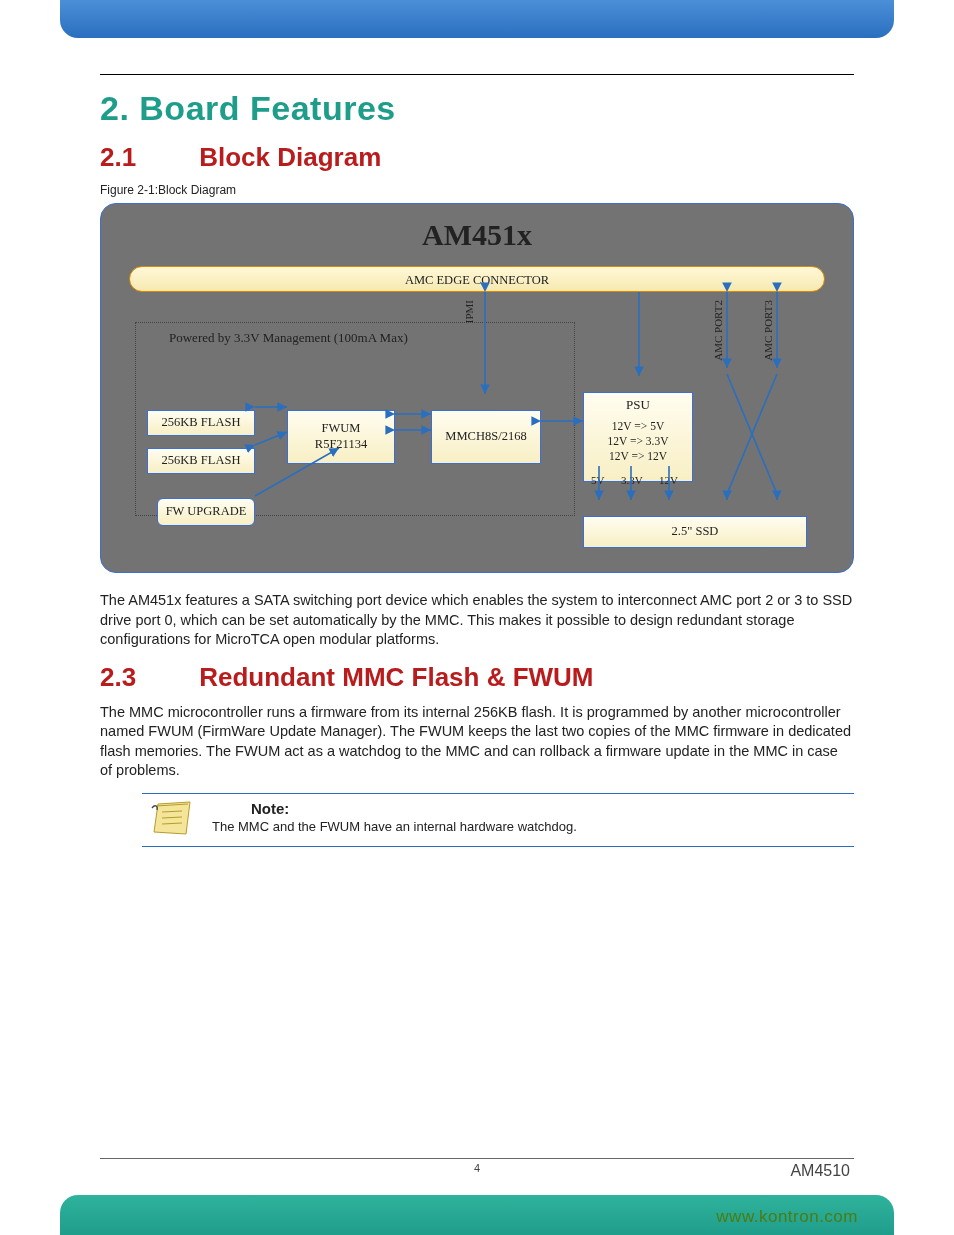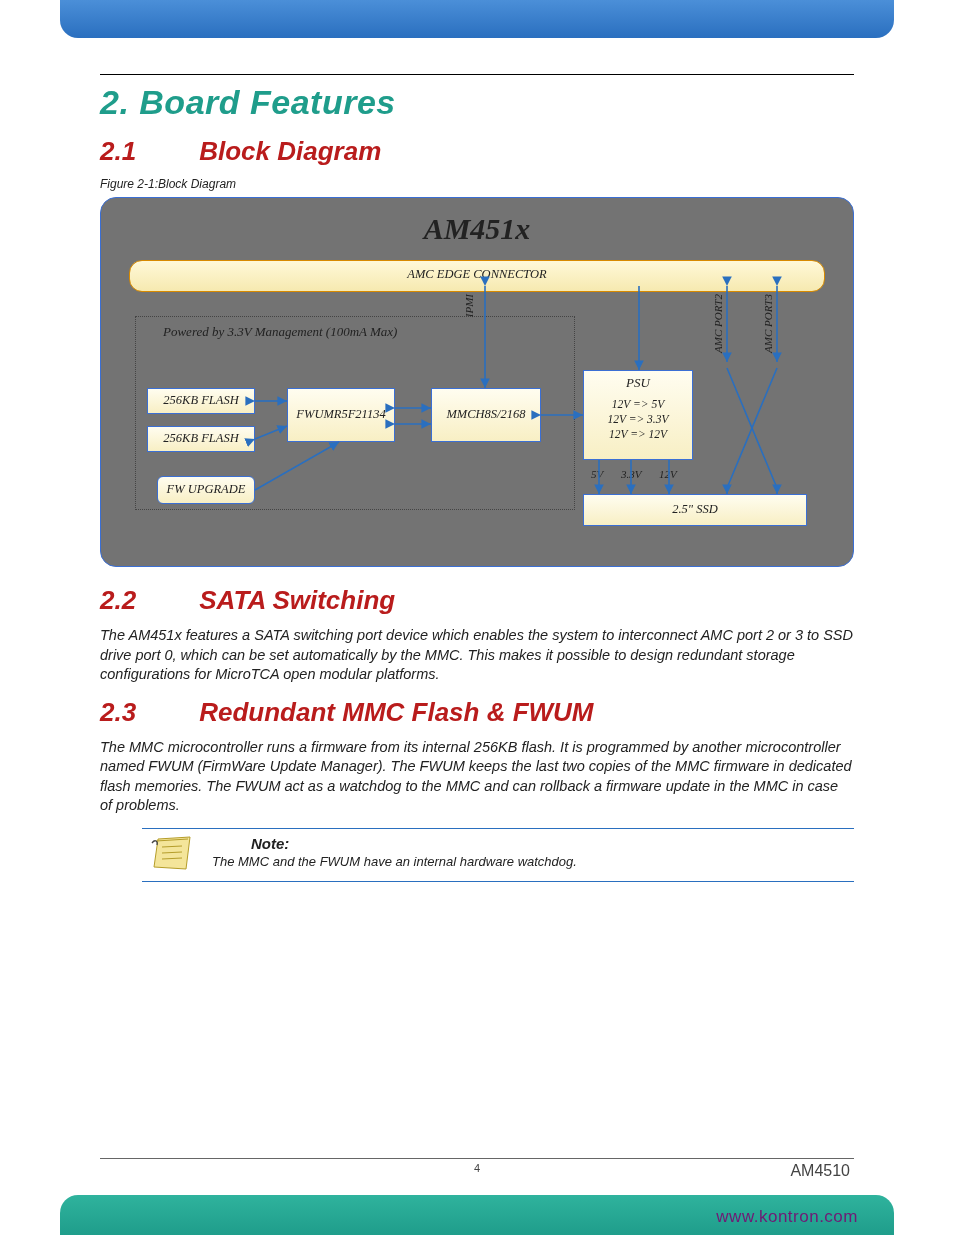--- a/index.html
+++ b/index.html
@@ -18,21 +18,21 @@
     background: linear-gradient(#4b8fd8, #2a6fbf);
     border-bottom-left-radius: 18px;
     border-bottom-right-radius: 18px;
   }
   .content {
     position: absolute;
     top: 74px;
     left: 100px;
     right: 100px;
     border-top: 1.5px solid #000;
-    font-style: italic;
+    padding-top: 6px;
   }
   h1 {
     color: #1f9d8b;
     font-size: 34px;
     font-weight: 600;
     margin: 8px 0 14px 0;
     letter-spacing: 0.5px;
   }
   h2 {
     color: #b91c1c;
@@ -64,56 +64,57 @@
     position: absolute;
     top: 14px; left: 0; right: 0;
     text-align: center;
     font-family: "Times New Roman", serif;
     font-size: 30px;
     font-weight: bold;
   }
   .amc-edge {
     position: absolute;
     top: 62px; left: 28px; right: 28px;
-    height: 32px;
+    height: 26px;
     background: linear-gradient(#fff8d8, #f6e9b0);
     border: 1px solid #d88a00;
     border-radius: 13px;
     font-family: "Times New Roman", serif;
     font-size: 12.5px;
     text-align: center;
     line-height: 26px;
   }
   .mgmt-box {
     position: absolute;
     left: 34px; top: 118px;
     width: 440px; height: 194px;
     border: 1px dotted #444;
   }
   .mgmt-label {
     position: absolute;
-    left: 62px; top: 126px;
+    left: 68px; top: 126px;
     font-family: "Times New Roman", serif;
     font-size: 13px;
   }
   .block {
     position: absolute;
     background: linear-gradient(#fffdf0, #f8efc4);
     border: 1px solid #3b6fd4;
     font-family: "Times New Roman", serif;
     font-size: 12.5px;
     display: flex;
     align-items: center;
     justify-content: center;
     text-align: center;
     line-height: 1.25;
+    margin-top: 16px;
   }
   .flash1 { left: 46px; top: 190px; width: 108px; height: 26px; }
   .flash2 { left: 46px; top: 228px; width: 108px; height: 26px; }
-  .fwum   { left: 186px; top: 190px; width: 108px; height: 54px; flex-direction: row; }
+  .fwum   { left: 186px; top: 190px; width: 108px; height: 54px; flex-direction: column; }
   .fwupg  { left: 56px;  top: 278px; width: 98px;  height: 28px; border-radius: 6px; }
   .mmc    { left: 330px; top: 190px; width: 110px; height: 54px; flex-direction: row; }
   .psu    { left: 482px; top: 172px; width: 110px; height: 90px; flex-direction: column; justify-content: flex-start; padding-top:4px;}
   .psu .psu-title { font-size: 13px; margin-bottom: 6px; }
   .psu .psu-line { font-size: 11.5px; line-height:1.3;}
   .ssd    { left: 482px; top: 296px; width: 224px; height: 32px; }
   .vtext {
     position: absolute;
     font-family: "Times New Roman", serif;
     font-size: 11px;
@@ -171,21 +172,21 @@
     position:absolute;
     bottom:0; left:60px; right:60px;
     height:40px;
     background: linear-gradient(#2fb39d, #1f9d8b);
     border-top-left-radius:18px;
     border-top-right-radius:18px;
   }
   .url {
     position:absolute;
     bottom:8px; right:96px;
-    color:#701a75; font-size:17px;
+    color:#4d7c0f; font-size:17px;
     letter-spacing:0.5px;
   }
 </style>
 </head>
 <body>
 
 <div class="top-bar"></div>
 
 <div class="content">
 
@@ -267,24 +268,20 @@
         <line x1="626" y1="290" x2="626" y2="296" marker-end="url(#ah)"></line>
         <line x1="676" y1="290" x2="676" y2="296" marker-end="url(#ah)"></line>
 
         <line x1="498" y1="262" x2="498" y2="296" marker-end="url(#ah)"></line>
         <line x1="530" y1="262" x2="530" y2="296" marker-end="url(#ah)"></line>
         <line x1="568" y1="262" x2="568" y2="296" marker-end="url(#ah)"></line>
       </g>
     </svg>
   </div>
 
-  <h2>
-    <span class="secnum">2.2</span>
-    <span>SATA Switching</span>
-  </h2>
   <p class="body">The AM451x features a SATA switching port device which enables the system to interconnect AMC port 2 or 3 to SSD drive port 0, which can be set automatically by the MMC. This makes it possible to design redundant storage configurations for MicroTCA open modular platforms.</p>
 
   <h2>
     <span class="secnum">2.3</span>
     <span>Redundant MMC Flash &amp; FWUM</span>
   </h2>
   <p class="body">The MMC microcontroller runs a firmware from its internal 256KB flash. It is programmed by another microcontroller named FWUM (FirmWare Update Manager). The FWUM keeps the last two copies of the MMC firmware in dedicated flash memories. The FWUM act as a watchdog to the MMC and can rollback a firmware update in the MMC in case of problems.</p>
 
   <div class="note">
     <div class="note-icon">

